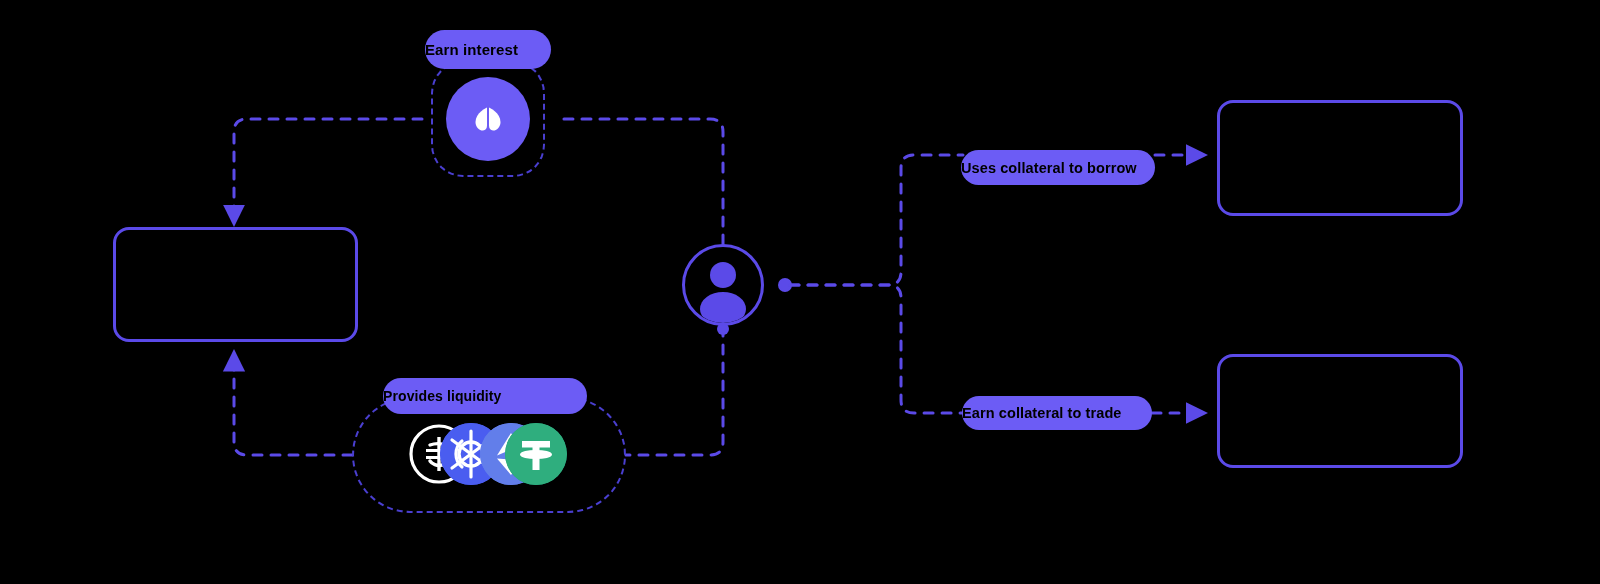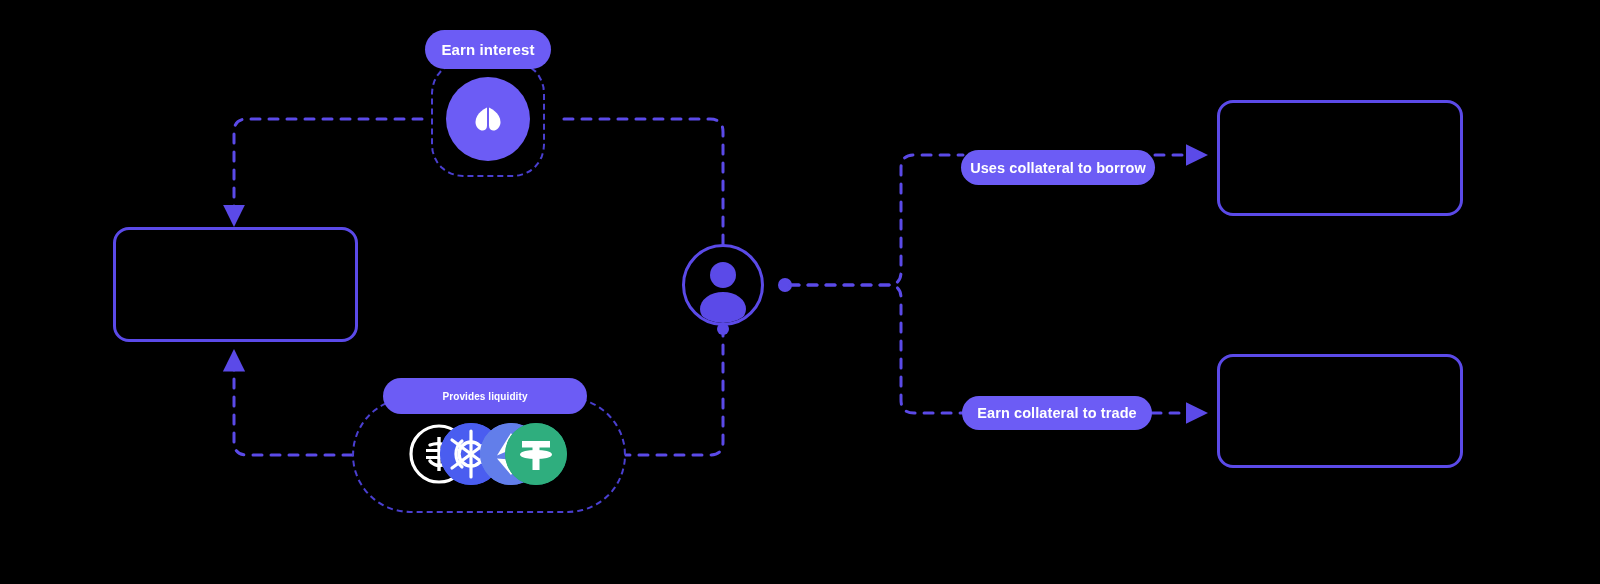--- a/index.html
+++ b/index.html
@@ -9,23 +9,23 @@
     font-family: "Liberation Sans", sans-serif;
     overflow: hidden;
   }
   #stage { position: relative; width: 1600px; height: 584px; background: #000; }
 
   svg.edges { position: absolute; left: 0; top: 0; width: 1600px; height: 584px; }
 
   
   .pill {
     position: absolute;
-    display: flex; align-items: center; justify-content: center;
+    display: flex; align-items: center; 
     background: #6c5cf5;
-    color: #ffffff;
+    color: #000000;
     border-radius: 999px;
     font-weight: 700;
     white-space: nowrap;
     letter-spacing: .1px;
   }
 
   
   .box {
     position: absolute;
     border: 3px solid #5b4ae8;
@@ -174,21 +174,21 @@
   <div class="token" style="left:505px; top:423px; width:62px; height:62px; background:#26a17b;">
     <svg width="62" height="62" viewBox="0 0 62 62">
       <circle cx="31" cy="31" r="31" fill="#2fae7e"></circle>
       <path d="M17 18 H45 V24.5 H34.5 V28 C41 28.4 46 29.8 46 31.5 C46 33.4 39.3 35 31 35
                C22.7 35 16 33.4 16 31.5 C16 29.8 21 28.4 27.5 28 V24.5 H17 Z" fill="#ffffff"></path>
       <rect x="27.5" y="30" width="7" height="17" fill="#ffffff"></rect>
       <ellipse cx="31" cy="31.5" rx="15" ry="3.6" fill="none" stroke="#ffffff" stroke-width="2"></ellipse>
     </svg>
   </div>
 
-  <div class="pill" style="left:383px; top:378px; width:204px; height:36px; font-size:10px;">
+  <div class="pill" style="left:383px; top:378px; width:204px; height:36px; font-size:14px;">
     <span>Provides liquidity</span>
   </div>
 
   <div class="avatar-ring" style="left:682px; top:244px;">
     <svg width="76" height="76" viewBox="0 0 76 76">
       <circle cx="38" cy="28" r="13" fill="#5b4ae8"></circle>
       <ellipse cx="38" cy="62" rx="23" ry="17" fill="#5b4ae8"></ellipse>
     </svg>
   </div>
 

